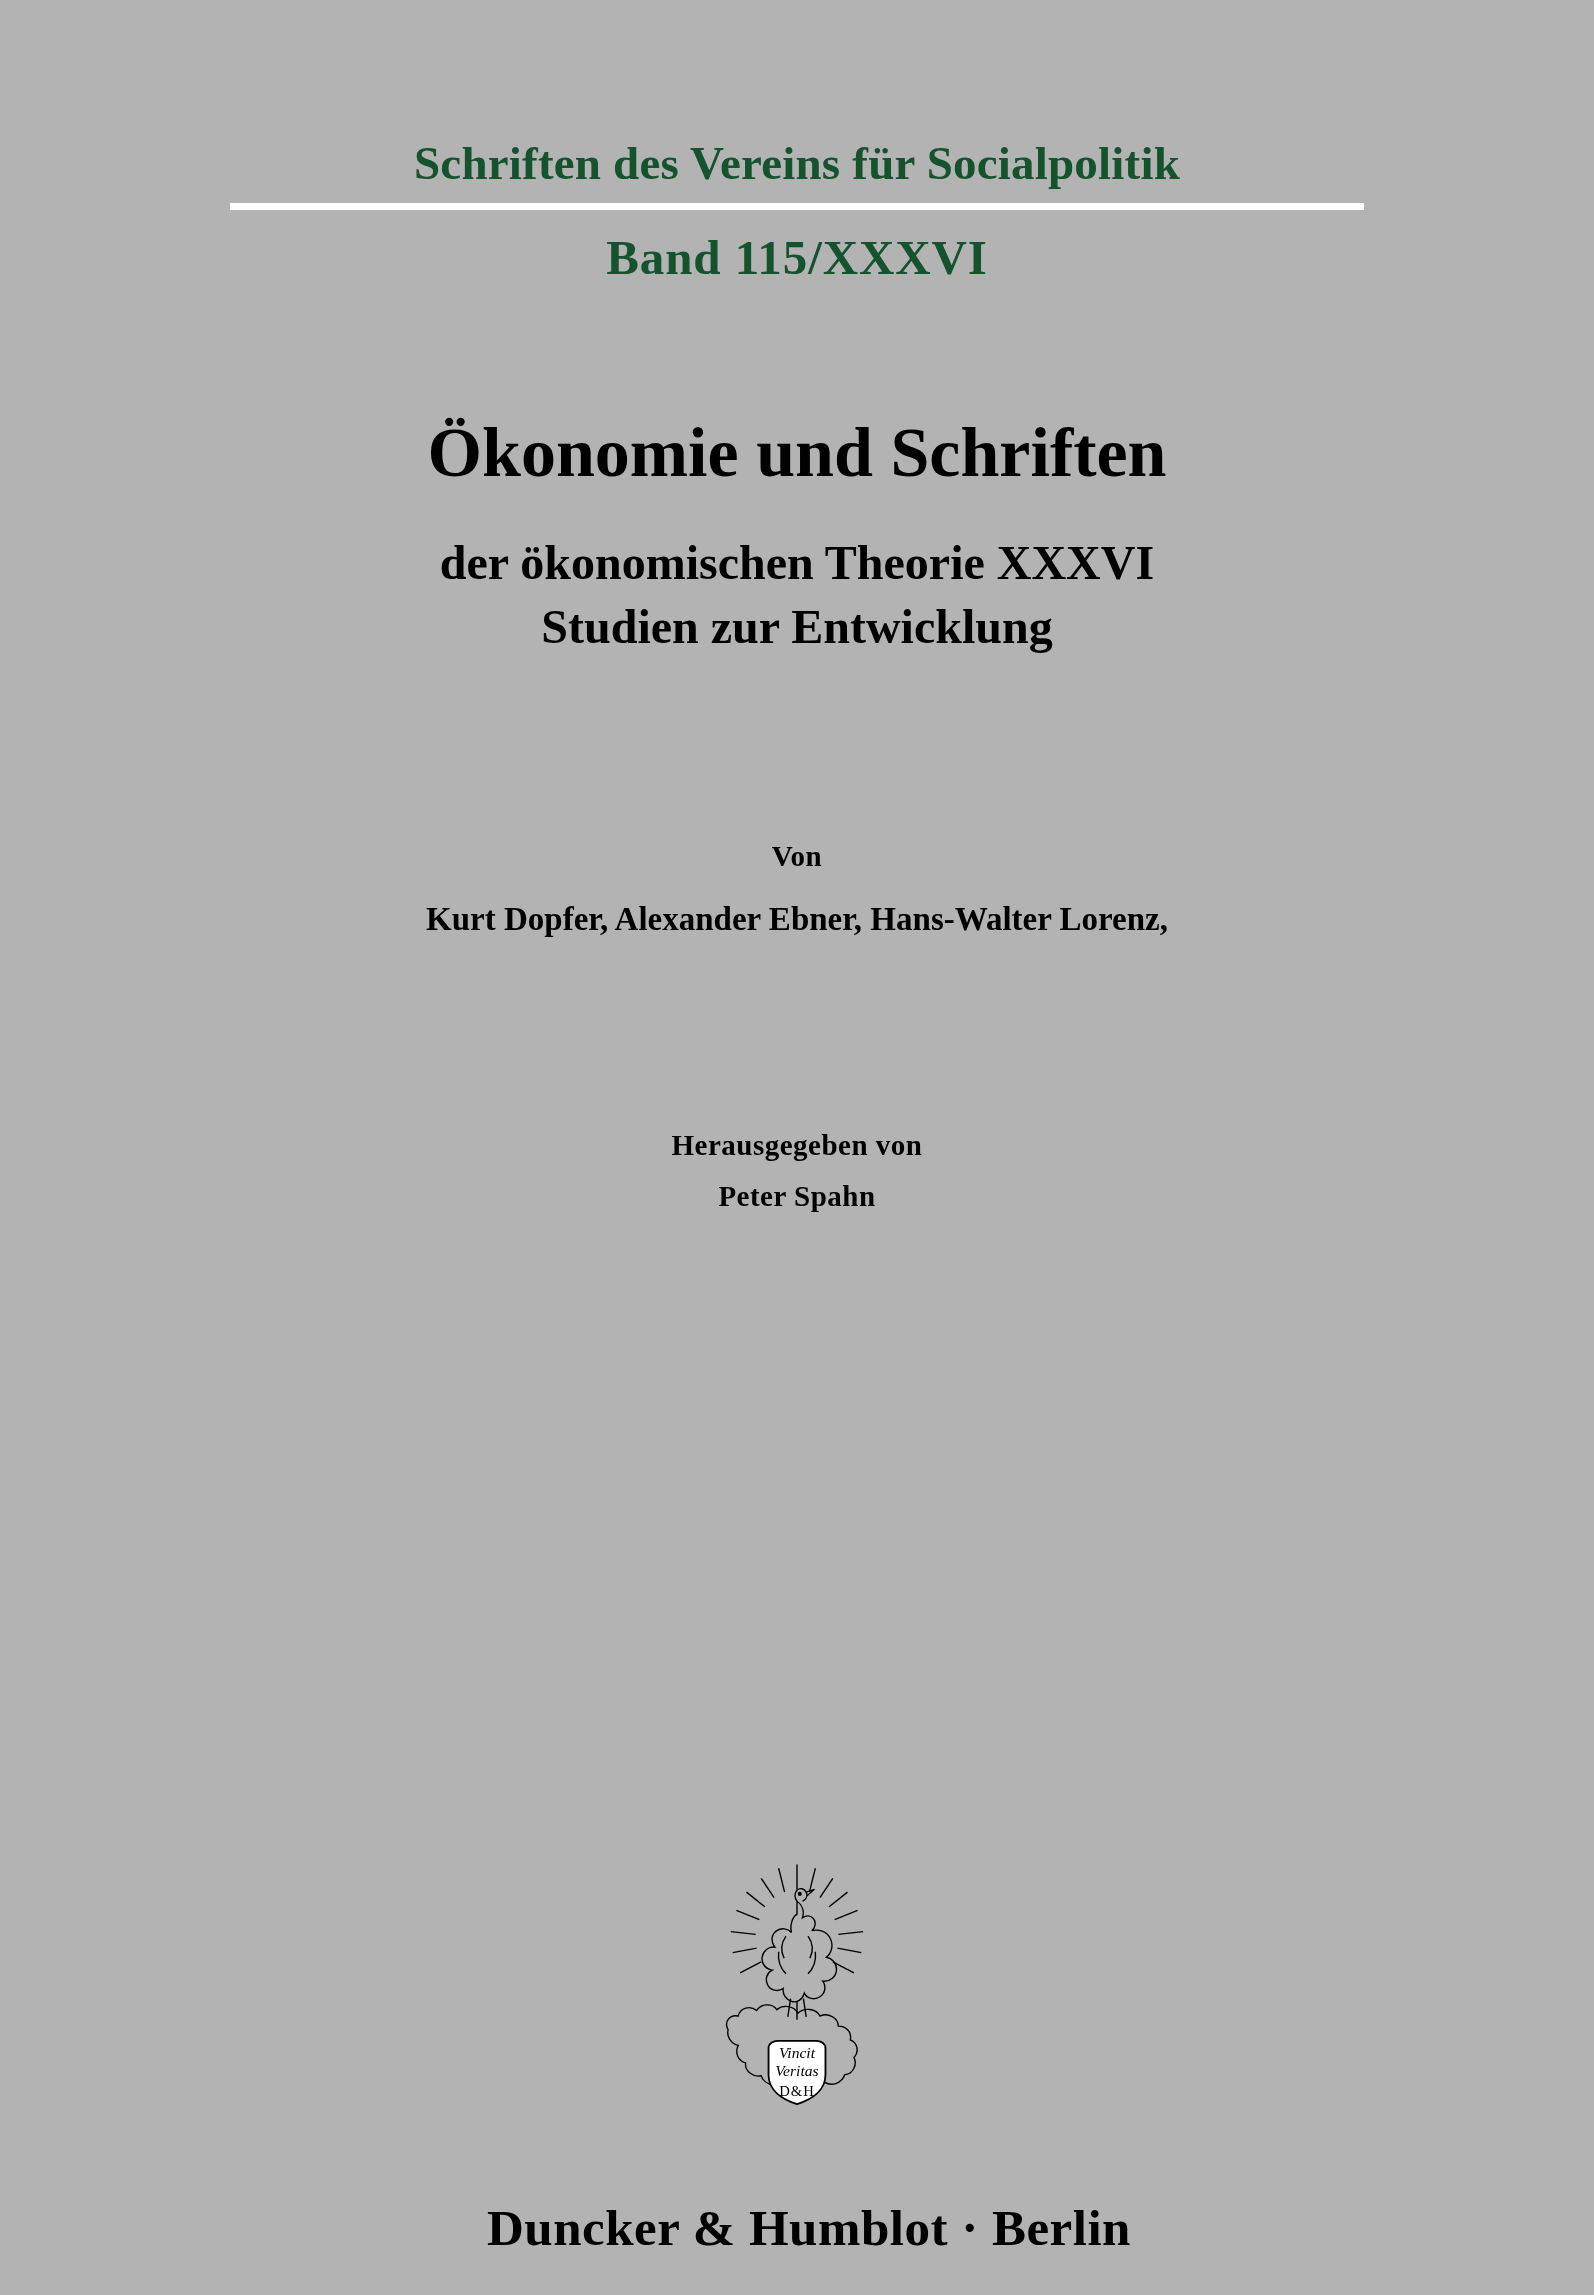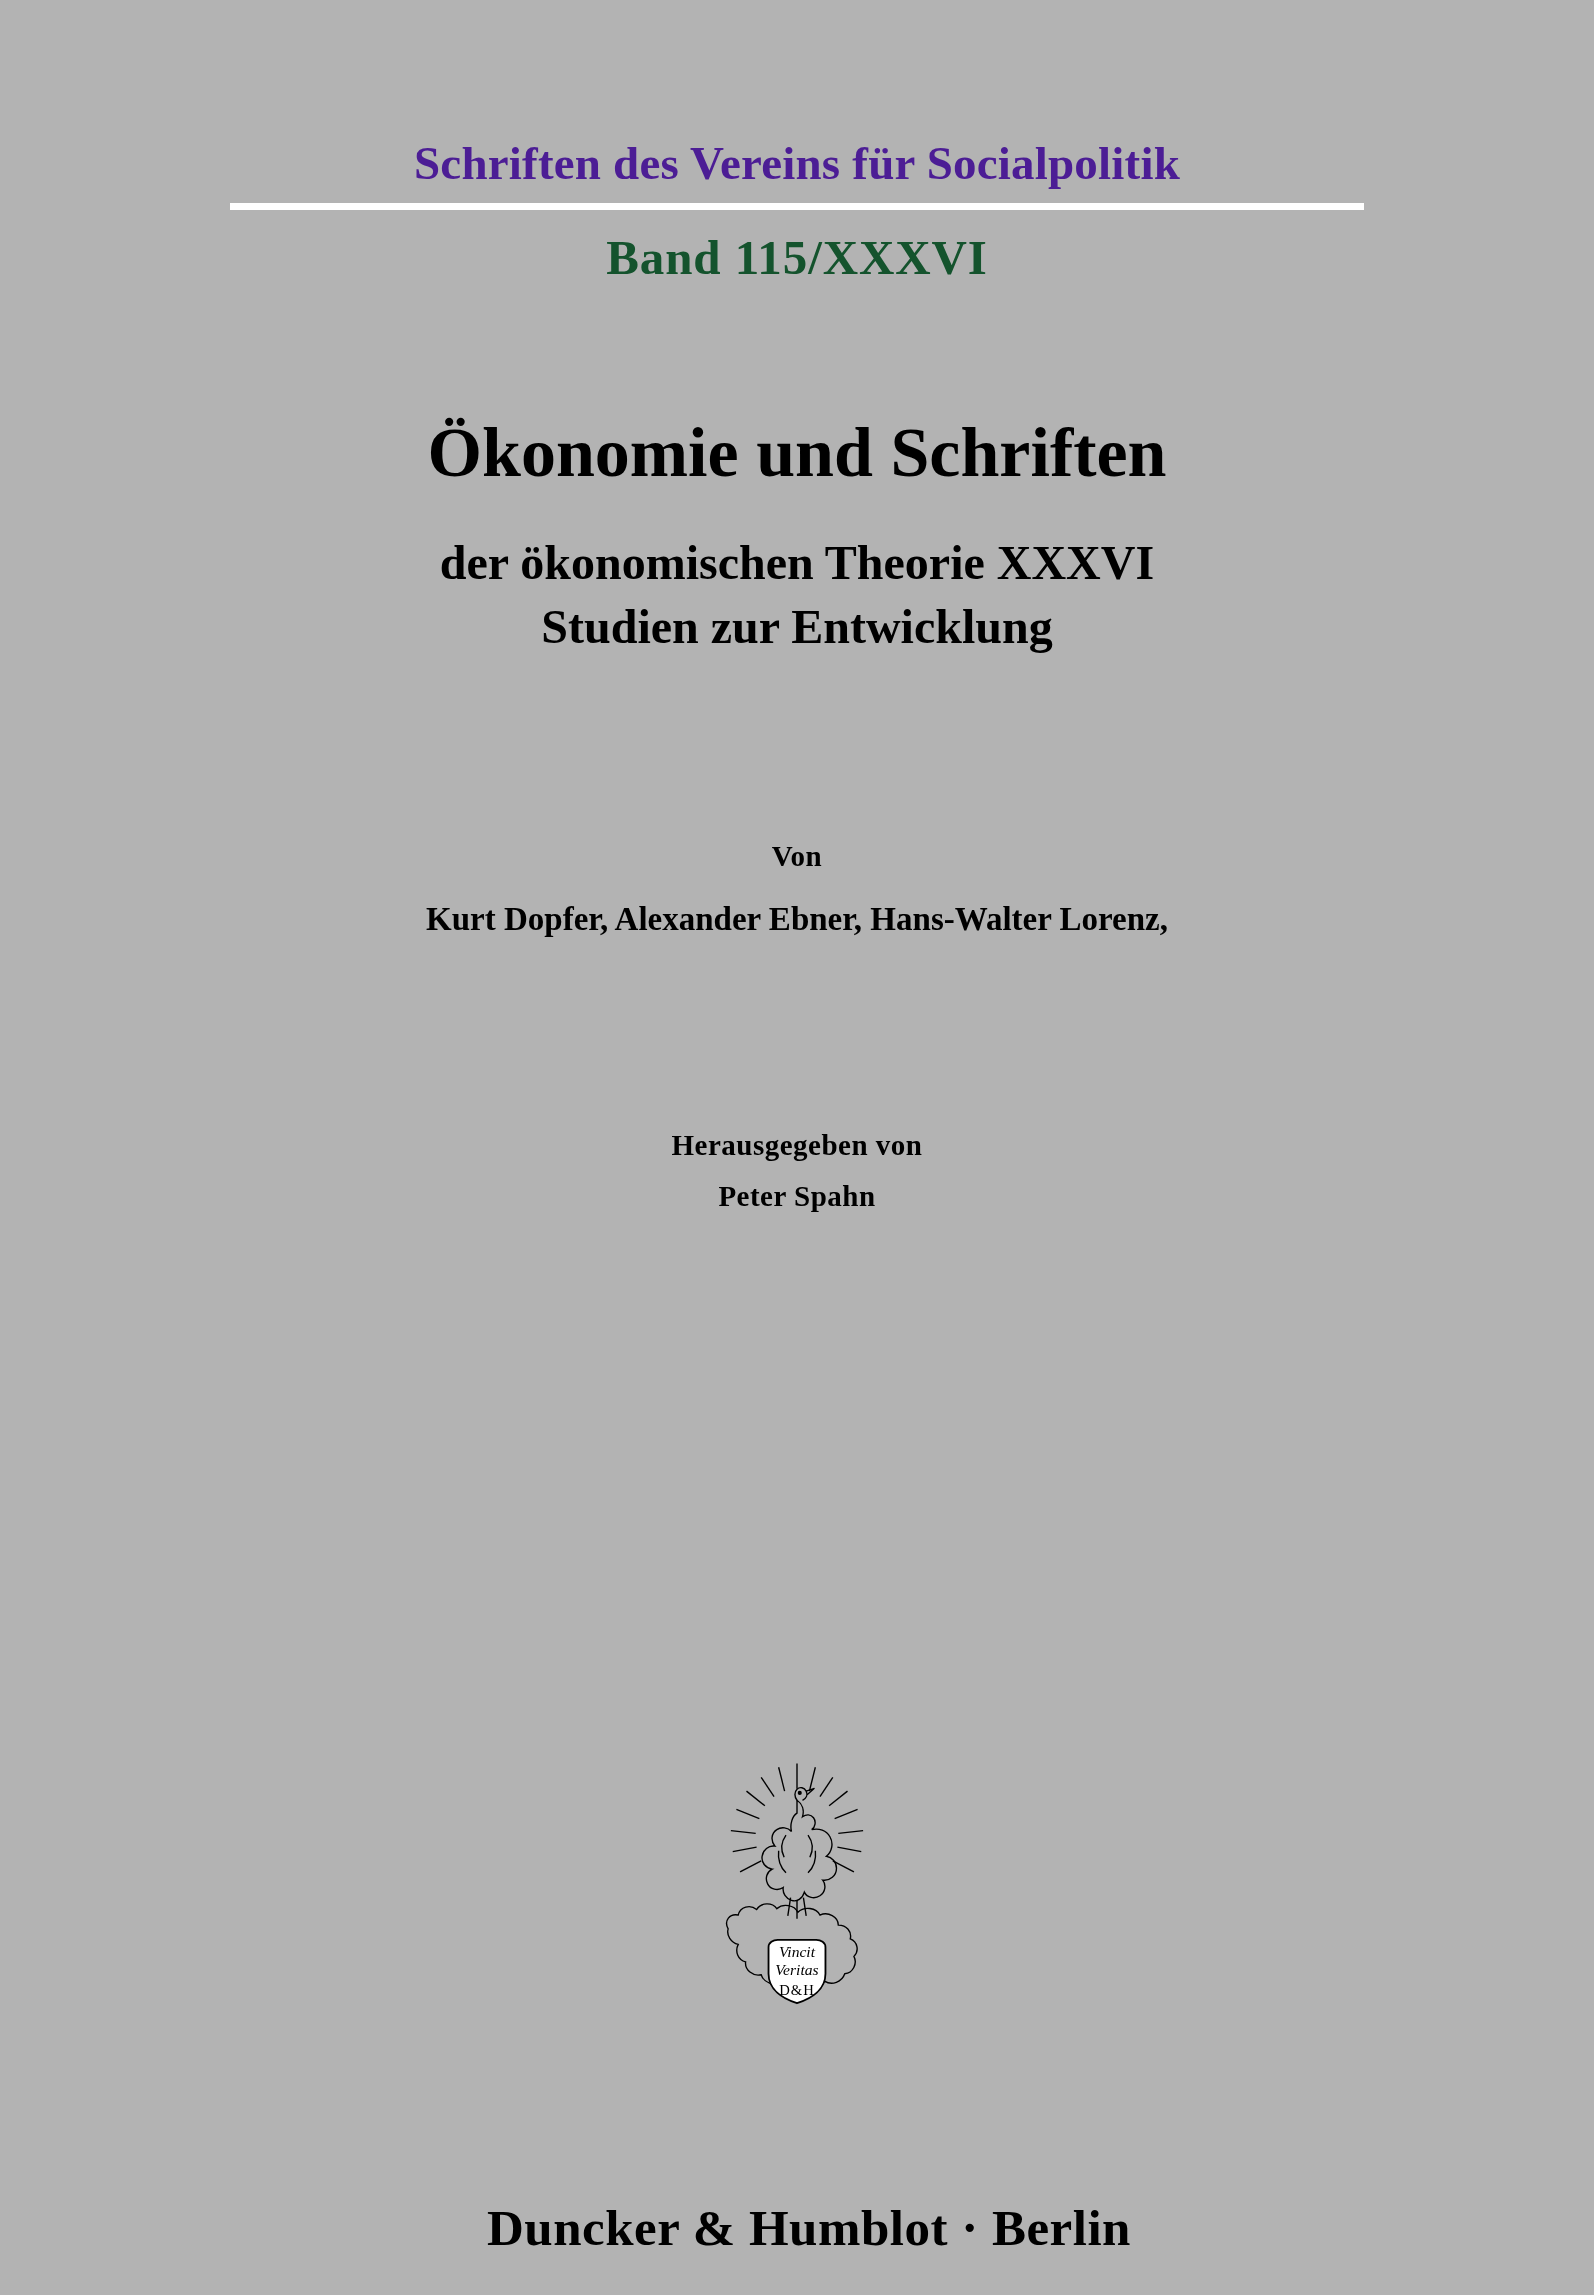--- a/index.html
+++ b/index.html
@@ -24,21 +24,21 @@
     top: 138px;
     left: 0;
     width: 100%;
     text-align: center;
   }
   .series-title {
     font-family: "Liberation Serif", serif;
     font-weight: bold;
     font-size: 47px;
     letter-spacing: 0.2px;
-    color: #4c1d95;
+    color: #14532d;
     line-height: 1.1;
   }
   .series-rule {
     width: 1134px;
     height: 7.8px;
     background: #ffffff;
     margin: 13px auto 0 auto;
   }
   .series-volume {
     font-family: "Liberation Serif", serif;
@@ -113,21 +113,21 @@
     font-family: "Liberation Serif", serif;
     font-weight: bold;
     font-size: 29px;
     color: #000000;
     margin-top: 18.4px;
     letter-spacing: 0.5px;
   }
   
   .logo-block {
     position: absolute;
-    top: 1745px;
+    top: 1846px;
     left: 0;
     width: 100%;
     text-align: center;
   }
   .logo-svg {
     display: inline-block;
   }
   
   .publisher-block {
     position: absolute;

